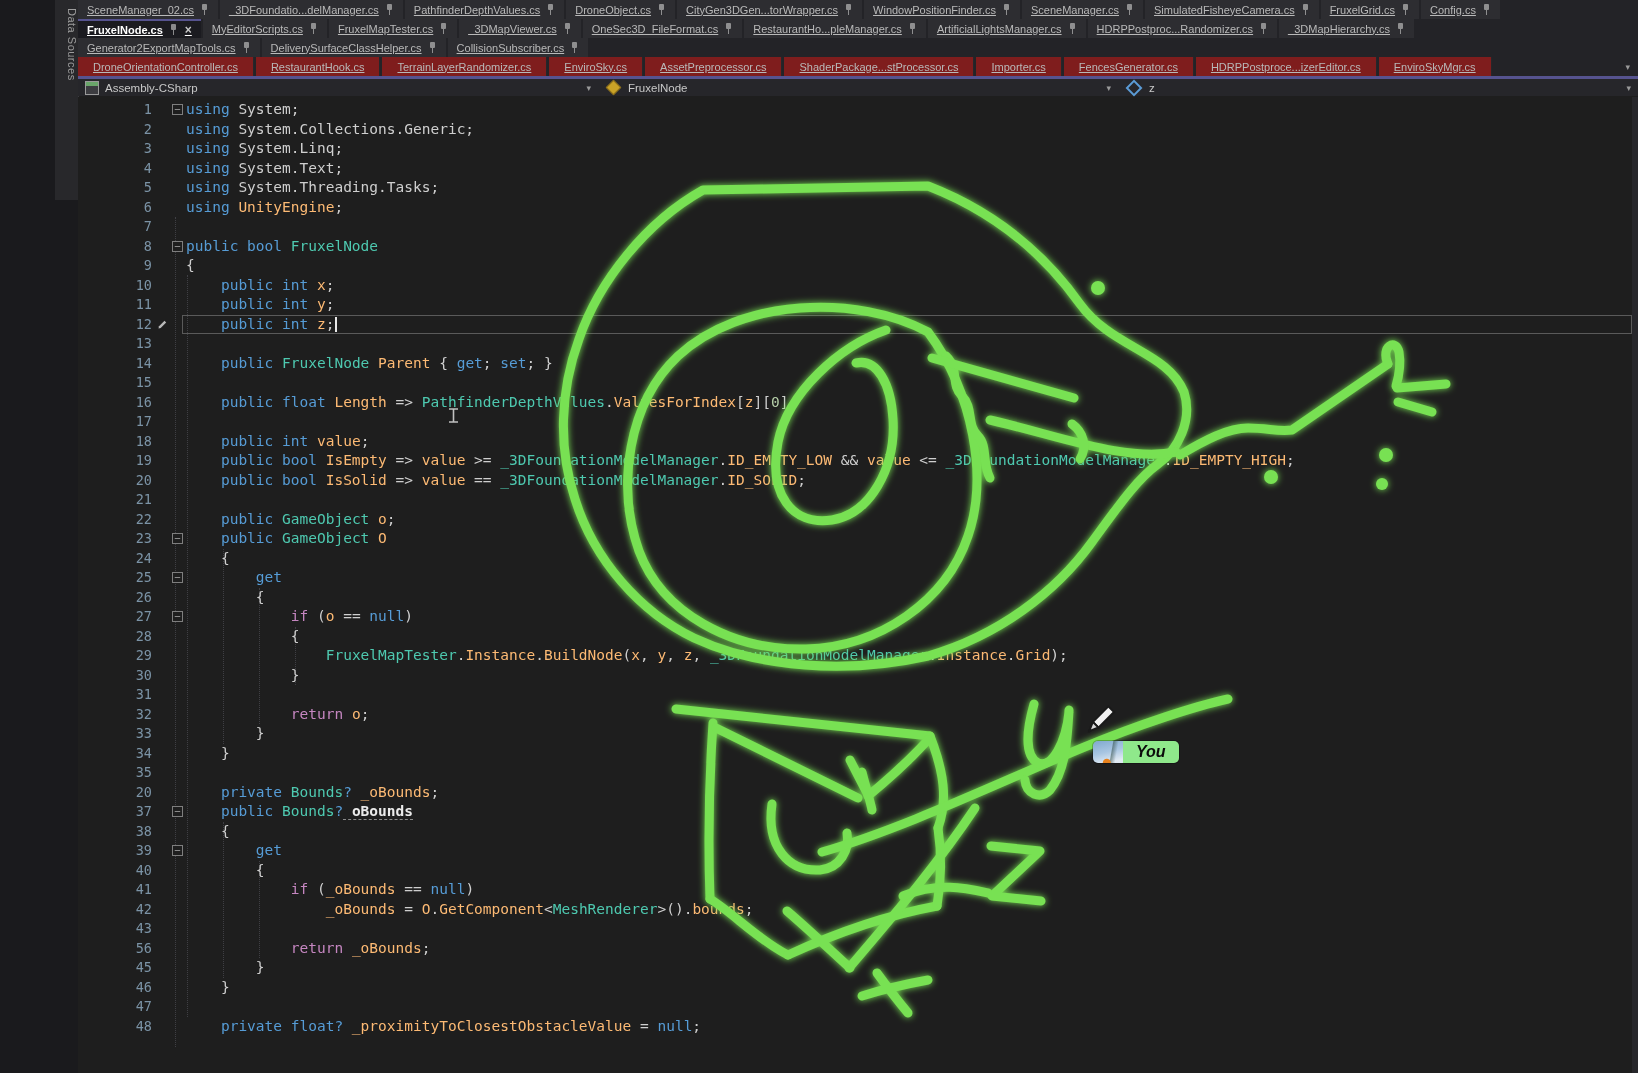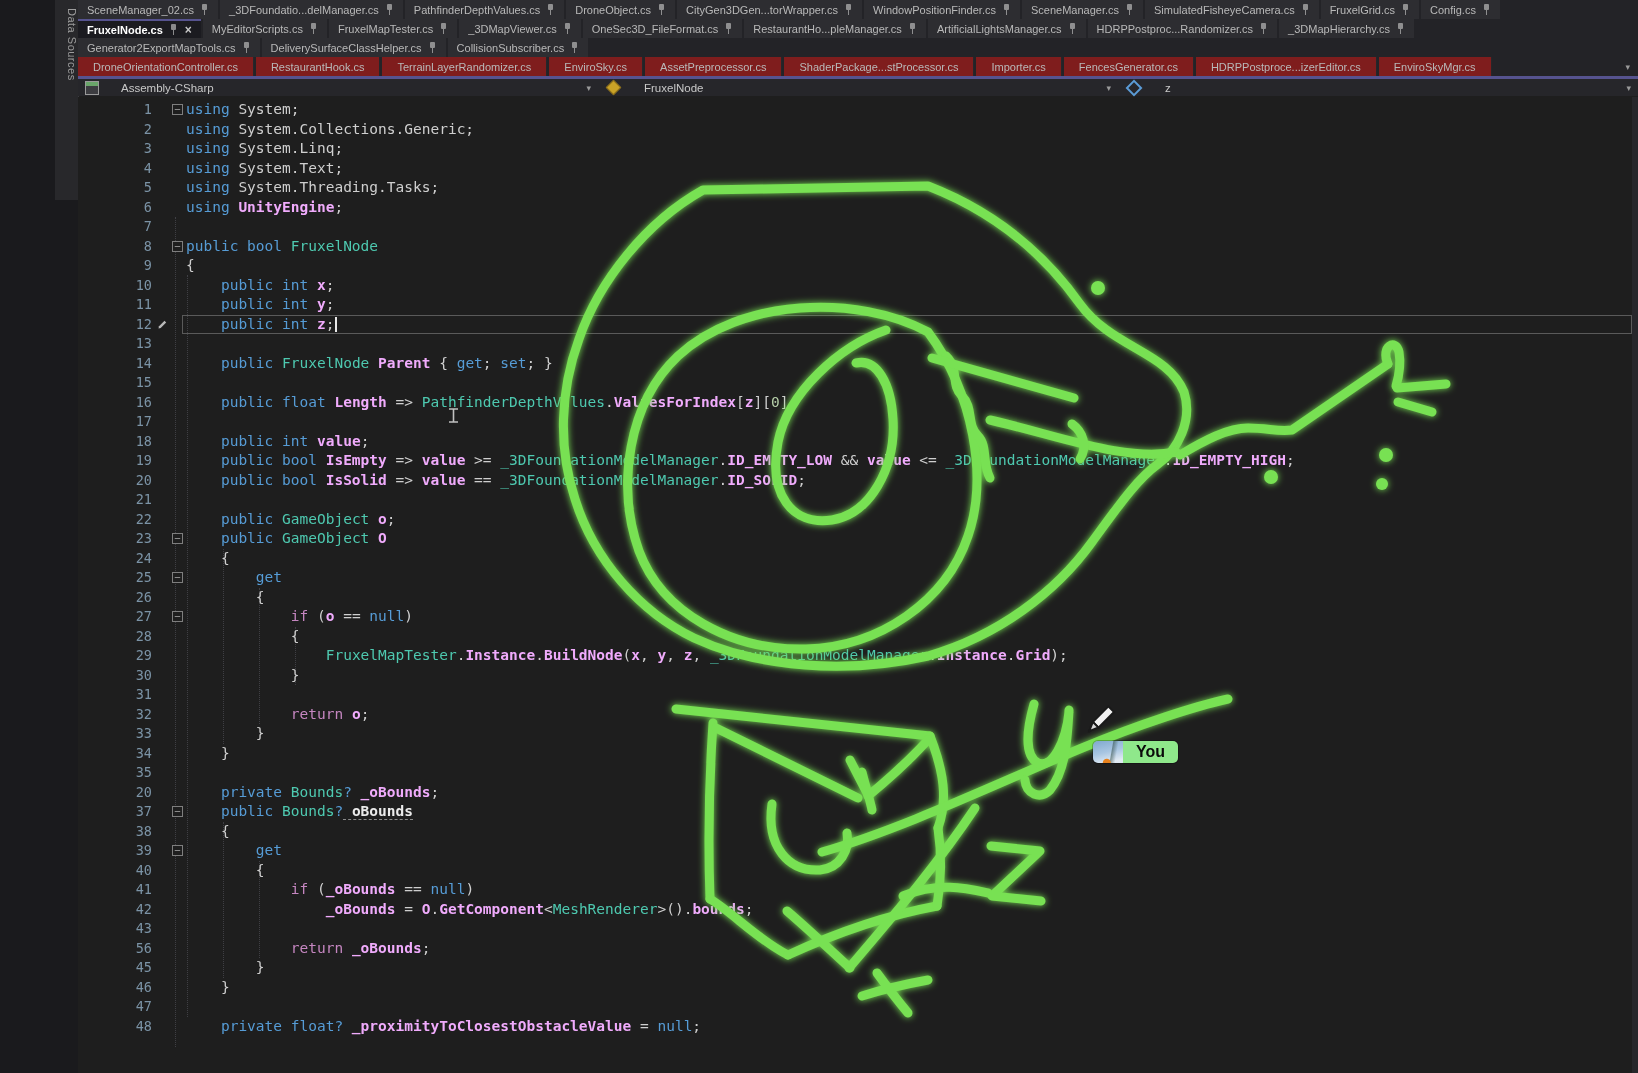--- a/index.html
+++ b/index.html
@@ -4,65 +4,65 @@
 <style>
   html,body{margin:0;padding:0;background:#111;}
   .app{position:relative;width:1638px;height:1073px;overflow:hidden;background:#1e1e1e;font-family:"Liberation Sans",sans-serif;}
   
   .left-strip{position:absolute;left:0;top:0;width:78px;height:1073px;background:#1a1a1d;}
   .vtab{position:absolute;left:55px;top:0;width:23px;height:192px;background:#28282b;border-right:1px solid #3a3a3e;
         writing-mode:vertical-rl;color:#9d9d9d;font-size:11px;padding-top:8px;letter-spacing:.5px;}
   
   .main{position:absolute;left:78px;top:0;width:1560px;height:1073px;}
   .tabs{display:flex;align-items:stretch;height:19px;background:#232327;gap:2px;}
-  .tab{display:flex;align-items:center;gap:6px;background:#2d2d31;padding:0 9px;font-size:11px;color:#b9b9b9;white-space:nowrap;overflow:hidden;}
+  .tab{display:flex;align-items:center;gap:6px;background:#2d2d31;padding:0 9px;font-size:11px;color:#b9b9b9;white-space:nowrap;overflow:hidden;text-decoration:underline;}
   .tab.active{background:#1b1b20;border-top:2px solid var(--accent,#56538f);color:#ffffff;font-weight:bold;}
   .tabs.row4 .tab{background:#7f1d1d;border-right:1px solid #26262a;padding:0 15px;flex:0 1 auto;}
   .tabs .spacer{flex:1;}
   .caret-btn{display:flex;align-items:center;color:#9a9a9a;font-size:9px;padding:0 8px;}
   .pin{display:inline-block;width:9px;height:11px;position:relative;opacity:.8;flex:none;}
   .pin::before{content:'';position:absolute;left:2px;top:0;width:5px;height:6px;background:#a8a8a8;border-radius:1px;}
   .pin::after{content:'';position:absolute;left:4px;top:6px;width:1px;height:5px;background:#a8a8a8;}
   .close{font-size:12px;color:#c8c8c8;margin-left:1px;}
   .purple-line{height:3px;background:var(--accent,#56538f);}
   
   .bc{display:flex;height:17px;background:#26262a;align-items:center;font-size:11.5px;color:#c8c8c8;}
-  .sec{flex:1;display:flex;align-items:center;gap:22px;padding:0 7px;min-width:0;}
+  .sec{flex:1;display:flex;align-items:center;gap:6px;padding:0 7px;min-width:0;}
   .sec .sp{flex:1;}
   .dd{color:#9a9a9a;font-size:9px;}
   .picon{width:12px;height:12px;border:1px solid #9a9a9a;background:linear-gradient(#6aa56a 0 4px,#3c3c40 4px);flex:none;}
   .cicon{width:9px;height:9px;background:#c9a227;border:1px solid #8a6d1a;transform:rotate(45deg);margin:0 3px;flex:none;}
   .ficon{width:8px;height:8px;border:2px solid #5b9bd5;transform:rotate(45deg);margin:0 3px;flex:none;}
   
   .editor{position:absolute;left:0;top:97px;width:1560px;height:976px;background:#1e1e1e;padding-top:3px;
           font-family:"DejaVu Sans Mono",monospace;font-size:14.5px;}
   .guide{position:absolute;border-left:1px dotted #3f3f44;width:0;}
   .cl{position:relative;display:flex;height:19.5px;line-height:19.5px;white-space:pre;}
   .cl.cur::after{content:'';position:absolute;left:104px;right:6px;top:0;bottom:0;border:1px solid #5a5a5a;pointer-events:none;}
   .ln{width:74px;flex:none;text-align:right;color:#7b93a6;font-size:13.5px;padding-right:4px;}
   .lnic{width:13px;flex:none;display:flex;align-items:center;justify-content:center;}
   .fold{width:17px;flex:none;display:flex;align-items:center;justify-content:center;}
   .fold.on::before{content:'–';display:block;width:9px;height:9px;border:1px solid #7e7e7e;color:#c8c8c8;
        font-size:9px;line-height:8px;text-align:center;background:#1e1e1e;}
   .tx{flex:1;}
   .s-k{color:#569cd6;}
   .s-c{color:#c586c0;text-align:center;}
   .s-t{color:#4ec9b0;}
-  .s-m{color:#f0abfc;font-weight:bold;}
+  .s-m{color:#fdba74;font-weight:normal;}
   .s-mu{color:#eaeaea;font-weight:bold;border-bottom:1px dashed #8a8a8a;}
   .s-p{color:#cfcfcf;}
   .s-o{color:#cfcfcf;}
   .s-n{color:#b5cea8;}
   .caret-i{display:inline-block;width:2px;height:15px;background:#e8e8e8;vertical-align:middle;margin-left:1px;}
   .sbar{position:absolute;right:0;top:97px;bottom:0;width:6px;background:#27272b;}
   
   .overlay{position:absolute;left:0;top:0;z-index:50;pointer-events:none;}
   
   .you-chip{position:absolute;left:1093px;top:741px;z-index:60;display:flex;height:22px;border-radius:5px;overflow:hidden;
-            box-shadow:0 0 0 1px rgba(0,0,0,.25);}
+            box-shadow:0 0 0 1px rgba(0,0,0,.25);font-style:italic;}
   .you-avatar{width:30px;height:34px;flex:none;background:
       radial-gradient(circle at 46% 64%, #e8821e 0 3.5px, rgba(0,0,0,0) 4.5px),
       linear-gradient(100deg, rgba(0,0,0,0) 55%, rgba(45,70,60,.5) 58%, rgba(0,0,0,0) 72%),
       linear-gradient(165deg,#7fa8cf 0%,#a9c6e2 35%,#e2ebf3 62%,#cddcea 100%);}
   .you-label{display:flex;align-items:center;padding:0 13px;font-size:16px;font-weight:bold;color:#0b0b0b;}
 </style>
 </head>
 <body>
 
 <div class="app">

